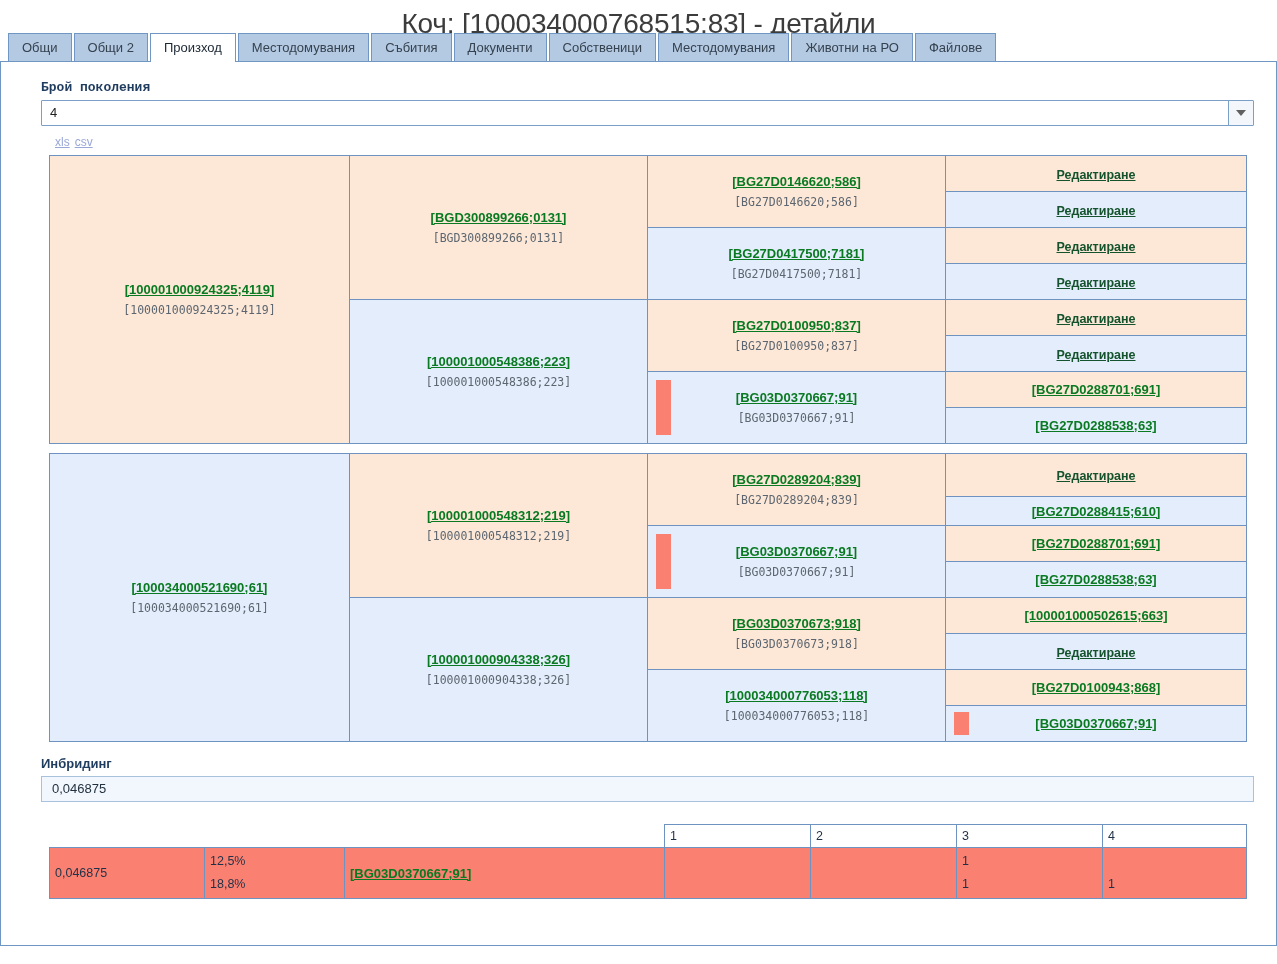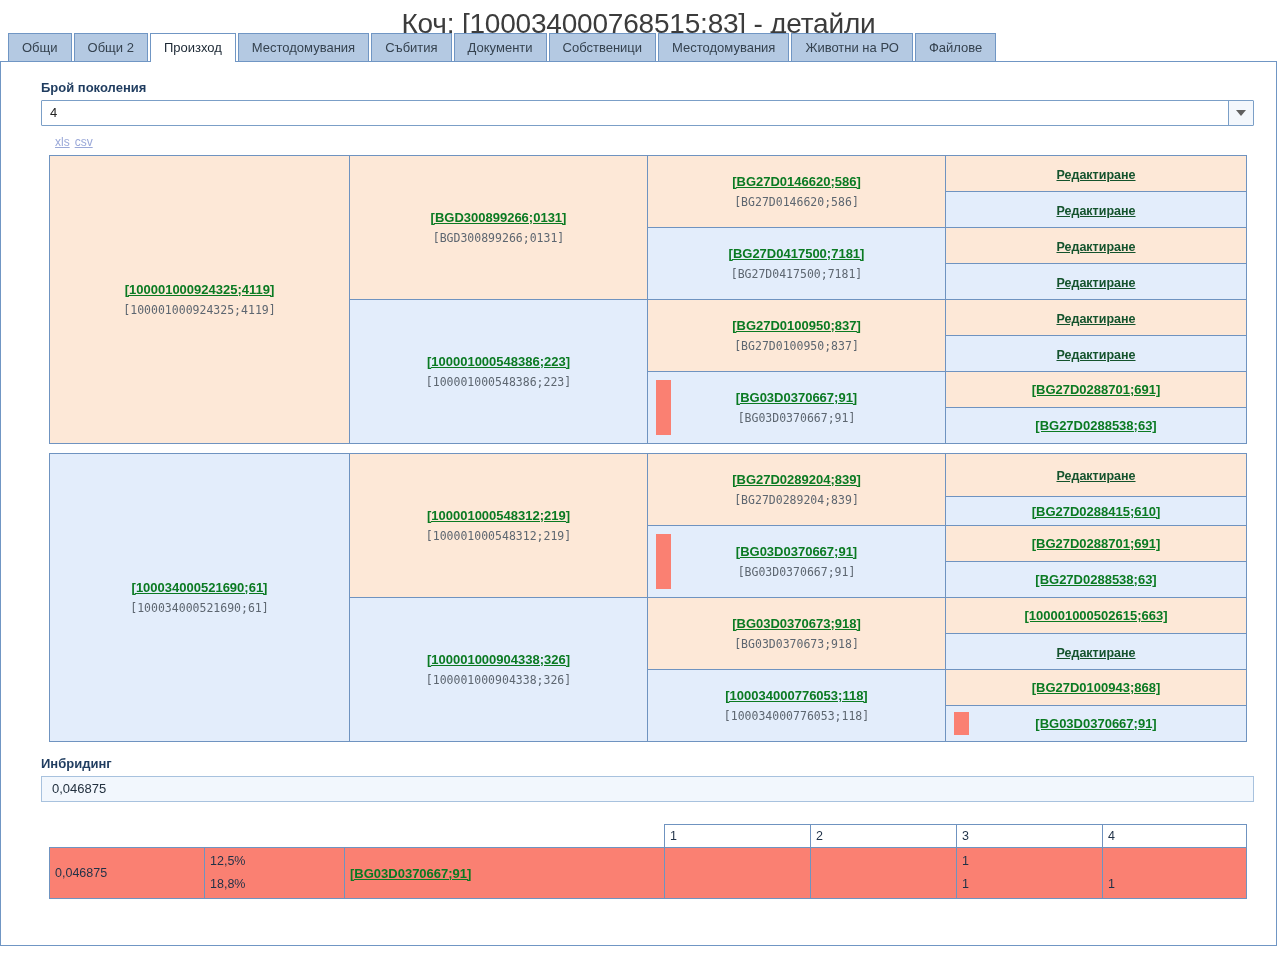--- a/index.html
+++ b/index.html
@@ -73,20 +73,21 @@
   }
   .inner {
     padding: 18px 10px 0 10px;
   }
 
   .field-label {
     font-size: 13px;
     font-weight: bold;
     color: #1f3c5f;
     margin: 0 0 5px 30px;
+    font-family: Liberation Mono, monospace;
   }
 
   .select-wrap {
     margin: 0 12px 0 30px;
     height: 26px;
     border: 1px solid #7b9fc7;
     background: #ffffff;
     display: flex;
     align-items: stretch;
     box-sizing: border-box;

